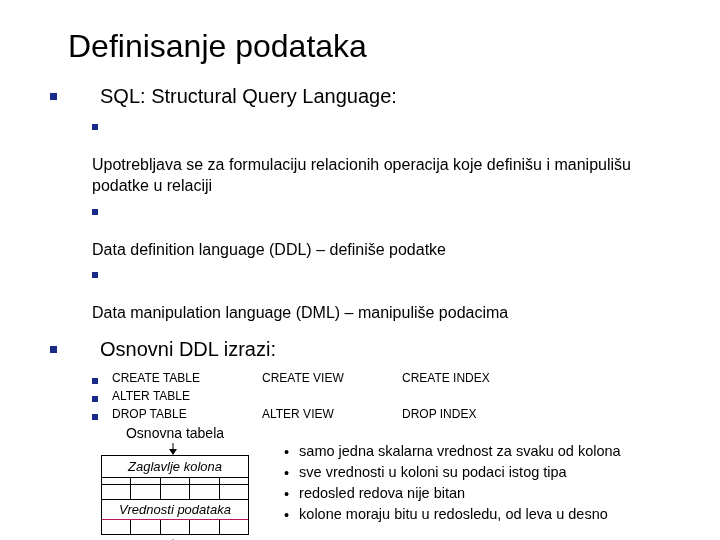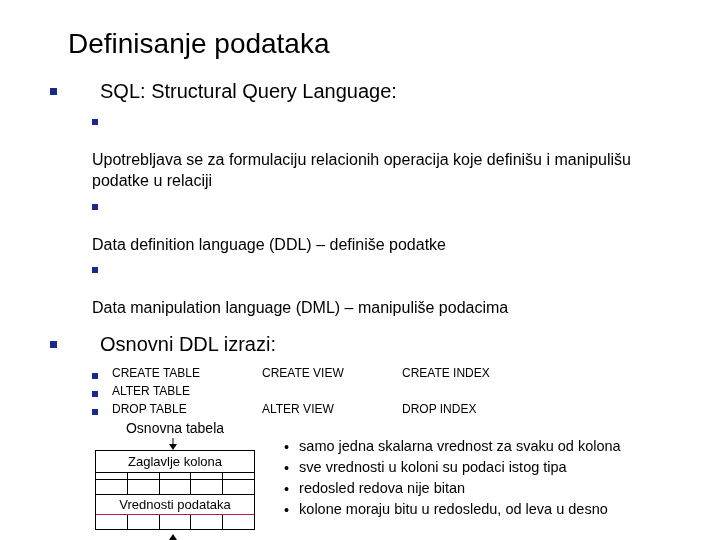--- a/index.html
+++ b/index.html
@@ -6,21 +6,21 @@
   body {
     width: 720px;
     height: 540px;
     background: #fff;
     font-family: Arial, Helvetica, sans-serif;
     color: #000;
     padding: 28px 30px 20px 50px;
     position: relative;
   }
   .title {
-    font-size: 28px;
+    font-size: 32px;
     font-weight: 400;
     margin-bottom: 20px;
     margin-left: 18px;
   }
   .b1, .b2 { display: flex; align-items: flex-start; gap: 25px; }
   .b1 { font-size: 20px; margin-bottom: 10px; }
   .b2 { font-size: 16px; margin-bottom: 6px; line-height: 1.3; flex-direction: column; }
   .sq {
     width: 7px; height: 7px;
     background: #1a2a8a;
@@ -48,22 +48,23 @@
   .ddl-cell { display: flex; align-items: center; }
   .diagram-and-notes {
     display: flex;
     margin-top: 4px;
     gap: 24px;
   }
   .diagram-box { margin-left: 40px; width: 170px; }
   .diagram-title { font-size: 14px; text-align: center; margin-bottom: 4px; }
   .tbl {
     border: 1px solid #000;
-    width: 160px;
+    width: 148px;
     margin: 0 auto 6px auto;
+    font-style: italic;
   }
   .tbl-header {
     border-bottom: 1px solid #000;
     text-align: center;
     font-size: 13px;
     padding: 3px 2px;
   }
   .tbl-header-cells { display: flex; border-bottom: 1px solid #000; }
   .tbl-header-cells span {
     flex: 1;

